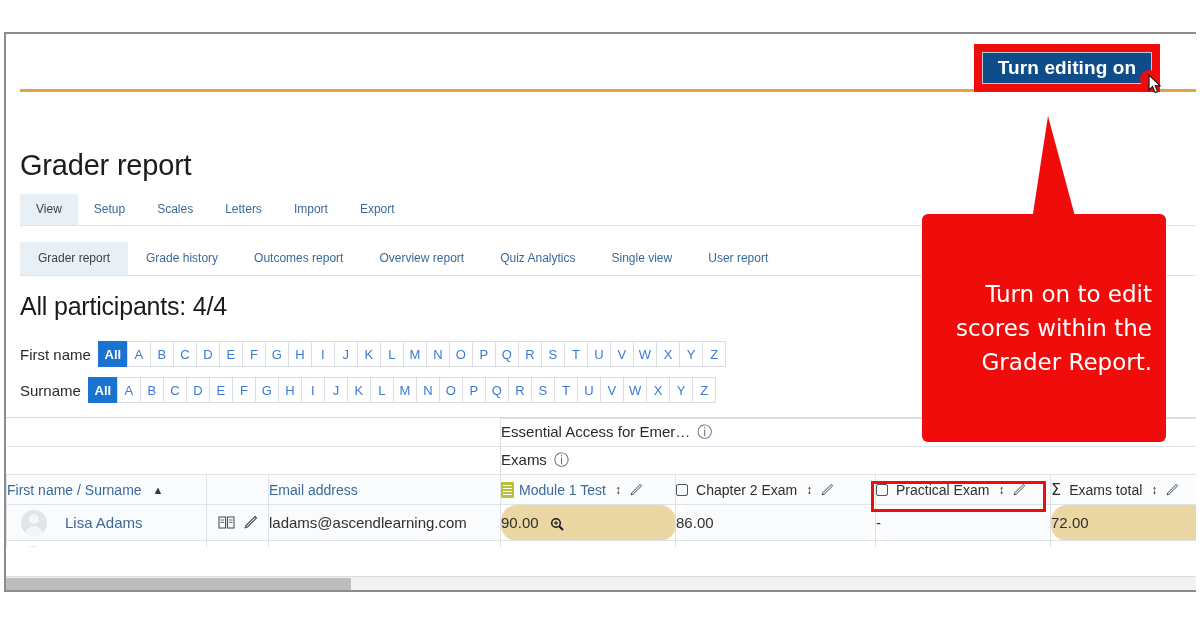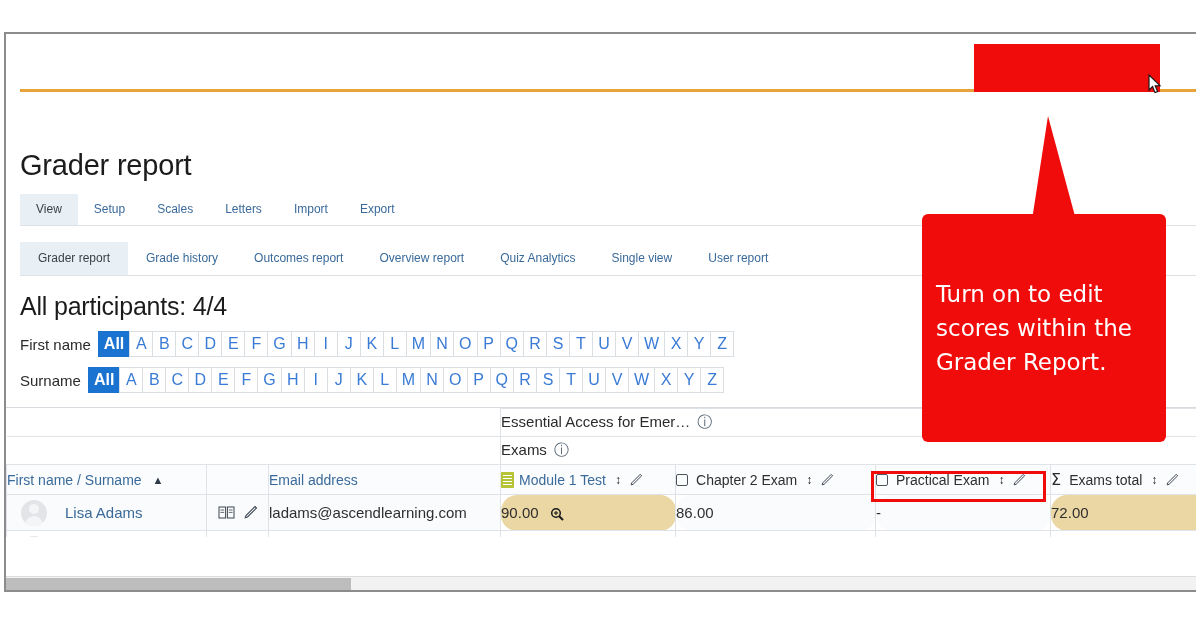--- a/index.html
+++ b/index.html
@@ -89,21 +89,21 @@
     width: 0; height: 0;
     border-left: 16px solid transparent;
     border-right: 28px solid transparent;
     border-bottom: 104px solid #f10c0c;
     z-index: 34;
   }
   .callout-text {
     color: #ffffff;
     font-size: 23px;
     line-height: 34px;
-    text-align: left;
+    text-align: right;
     padding: 0 14px;
     font-family: "DejaVu Sans", sans-serif;
   }
 
   
   .page {
     padding: 0 0 0 14px;
     position: relative;
   }
   .page-title {
@@ -141,37 +141,37 @@
     font-size: 25px;
     color: #1b1b1b;
     margin-top: 16px;
     letter-spacing: -.2px;
   }
 
   
   .initials-row {
     display: flex;
     align-items: center;
-    margin-top: 10px;
+    margin-top: 20px;
   }
   .initials-row + .initials-row { margin-top: 10px; }
   .initials-label {
     font-size: 15px;
     color: #2b2b2b;
     margin-right: 8px;
     white-space: nowrap;
   }
   .initials-boxes { display: flex; }
   .ibox {
     min-width: 24px;
     height: 26px;
     border: 1px solid #d9dee3;
     margin-left: -1px;
     display: flex; align-items: center; justify-content: center;
-    font-size: 16px;
+    font-size: 13px;
     color: #3a7bd5;
     background: #fff;
     cursor: pointer;
     padding: 0 5px;
   }
   .ibox.all {
     background: #1a73d1;
     color: #fff;
     font-weight: 600;
     min-width: 30px;
@@ -327,20 +327,21 @@
 </head>
 <body>
 
 <div id="frame">
 
   <div class="top-band">
     <div class="orange-rule"></div>
   </div>
 
   <div class="editing-wrap">
+    <div class="editing-btn">Turn editing on</div>
     <div class="cursor-dot"></div>
     <svg class="cursor-arrow" viewBox="0 0 14 20">
       <path d="M1,1 L1,16 L4.6,12.6 L7,18.6 L9.6,17.6 L7.2,11.8 L12,11.6 Z" fill="#ffffff" stroke="#1a1a1a" stroke-width="1.2"></path>
     </svg>
   </div>
 
   <div class="callout-tail"></div>
   <div class="callout">
     <div class="callout-text">Turn on to edit scores within the Grader Report.</div>
   </div>

